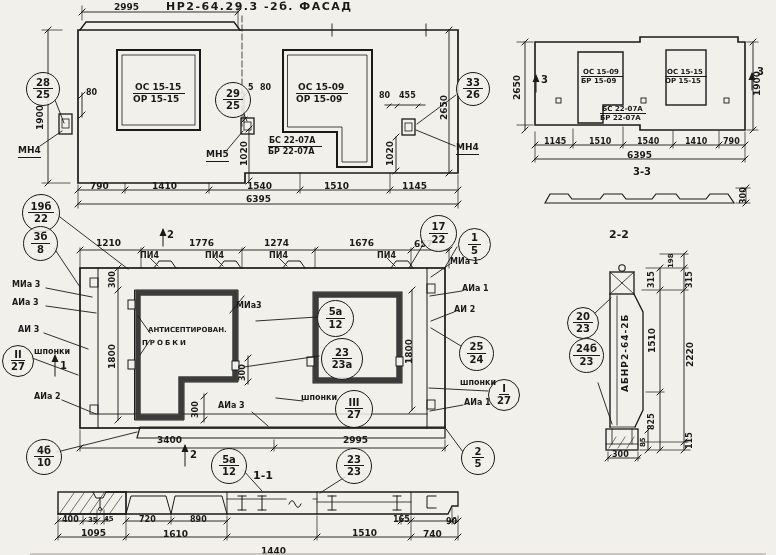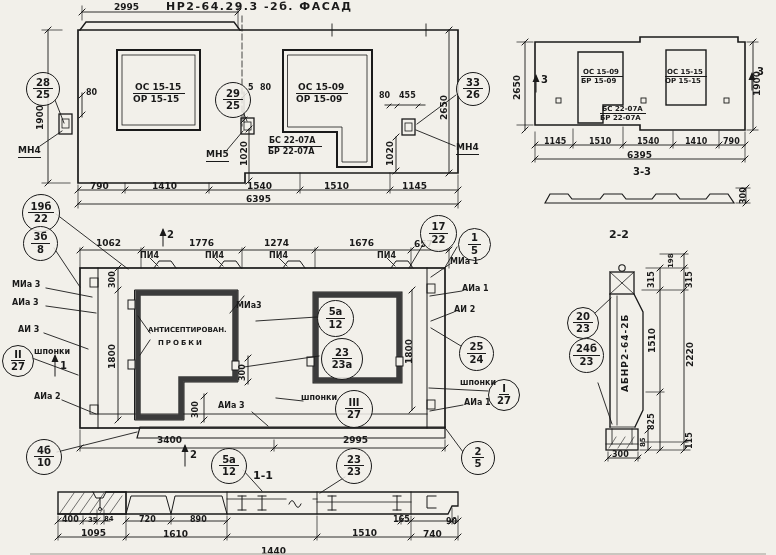--- a/index.html
+++ b/index.html
@@ -254,21 +254,21 @@
 <div class="t" style="left:627px;top:151px">6395</div>
 
 <div class="t fs10" style="left:633px;top:166px">3-3</div>
 <div class="vdim" style="left:739px;top:204px;font-size:8px">300</div>
 <div class="t fs11" style="left:609px;top:229px">2-2</div>
 
 <div class="t fs10" style="left:167px;top:229px">2</div>
 <div class="t fs10" style="left:60px;top:360px">1</div>
 <div class="t fs10" style="left:190px;top:449px">2</div>
 
-<div class="t" style="left:96px;top:239px">1062</div>
+<div class="t" style="left:96px;top:239px">1210</div>
 <div class="t" style="left:189px;top:239px">1776</div>
 <div class="t" style="left:264px;top:239px">1274</div>
 <div class="t" style="left:349px;top:239px">1676</div>
 <div class="t" style="left:414px;top:240px">657</div>
 
 <div class="t fs8" style="left:140px;top:252px">ПИ4</div>
 <div class="t fs8" style="left:205px;top:252px">ПИ4</div>
 <div class="t fs8" style="left:269px;top:252px">ПИ4</div>
 <div class="t fs8" style="left:377px;top:252px">ПИ4</div>
 
@@ -326,21 +326,21 @@
 <div class="t fs8" style="left:18px;top:326px">АИ 3</div>
 <div class="t fs8" style="left:34px;top:348px">шпонки</div>
 <div class="t fs8" style="left:34px;top:393px">АИа 2</div>
 <div class="t fs8" style="left:450px;top:258px">МИа 1</div>
 <div class="t fs8" style="left:462px;top:285px">АИа 1</div>
 <div class="t fs8" style="left:454px;top:306px">АИ 2</div>
 <div class="t fs8" style="left:460px;top:379px">шпонки</div>
 <div class="t fs8" style="left:464px;top:399px">АИа 1</div>
 <div class="t fs8" style="left:236px;top:302px">МИа3</div>
 <div class="t fs7" style="left:148px;top:327px">АНТИСЕПТИРОВАН.</div>
-<div class="t fs7" style="left:158px;top:340px;letter-spacing:2px">ПРОБКИ</div>
+<div class="t fs7" style="left:142px;top:340px;letter-spacing:2px">ПРОБКИ</div>
 <div class="t fs8" style="left:301px;top:394px">шпонки</div>
 <div class="t fs8" style="left:218px;top:402px">АИа 3</div>
 
 <div class="vdim" style="left:108px;top:288px;font-size:8px">300</div>
 <div class="vdim" style="left:107px;top:369px">1800</div>
 <div class="vdim" style="left:404px;top:364px">1800</div>
 <div class="vdim" style="left:238px;top:381px;font-size:8px">300</div>
 <div class="vdim" style="left:191px;top:418px;font-size:8px">300</div>
 
 <div class="t" style="left:157px;top:436px">3400</div>
@@ -351,21 +351,21 @@
   <span class="ct">5а</span>
   <span class="cb">12</span>
 </div>
 <div class="co" style="left:336px;top:448px;width:34px;height:34px">
   <span class="ct">23</span>
   <span class="cb">23</span>
 </div>
 
 <div class="t fs8" style="left:62px;top:516px">400</div>
 <div class="t fs7" style="left:88px;top:517px">35</div>
-<div class="t fs7" style="left:104px;top:516px">84</div>
+<div class="t fs7" style="left:104px;top:516px">45</div>
 <div class="t fs8" style="left:139px;top:516px">720</div>
 <div class="t fs8" style="left:190px;top:516px">890</div>
 <div class="t fs8" style="left:393px;top:516px">165</div>
 <div class="t fs8" style="left:446px;top:518px">90</div>
 <div class="t" style="left:81px;top:529px">1095</div>
 <div class="t" style="left:163px;top:530px">1610</div>
 <div class="t" style="left:261px;top:547px">1440</div>
 <div class="t" style="left:352px;top:529px">1510</div>
 <div class="t" style="left:423px;top:530px">740</div>
 

